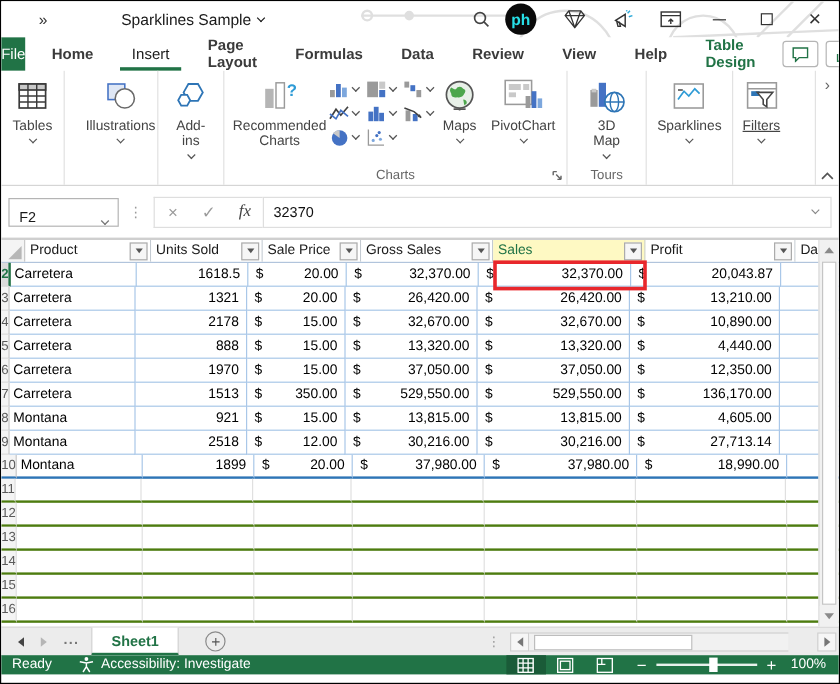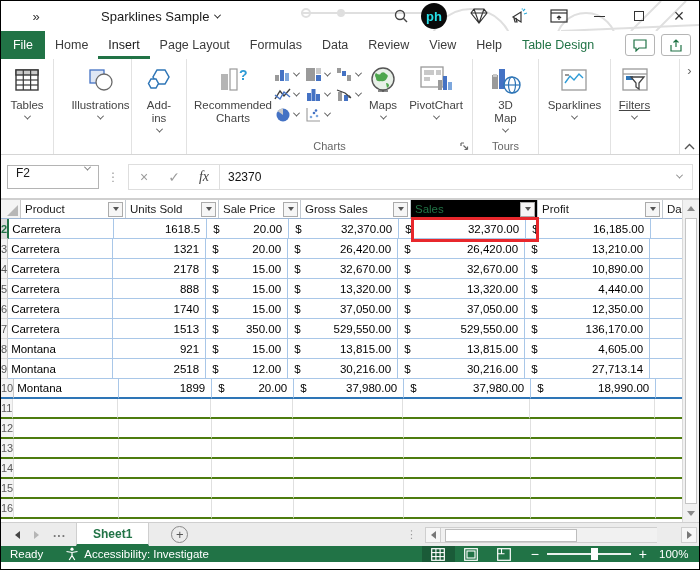--- a/index.html
+++ b/index.html
@@ -13,23 +13,23 @@
   .qat{width:70px;text-align:center;font-size:13px;color:#333;}
   .doc-title{display:flex;align-items:center;gap:6px;font-size:13px;color:#1a1a1a;margin-left:30px;z-index:2;}
   .tb-icons{margin-left:auto;display:flex;align-items:center;gap:0;z-index:2;}
   .tb-btn{width:40px;height:28px;display:flex;align-items:center;justify-content:center;color:#333;}
   .logo{width:26px;height:26px;border-radius:50%;background:#0a0a0a;color:#27e0e8;font-weight:bold;font-size:13px;display:flex;align-items:center;justify-content:center;margin-right:12px;}
   .chev{display:inline-block;width:5px;height:5px;border-right:1.5px solid currentColor;border-bottom:1.5px solid currentColor;transform:rotate(45deg) translate(-1px,-1px);}
   .maxbox{width:10px;height:10px;border:1.2px solid #333;}
   .minline{width:11px;border-top:1.4px solid #333;display:inline-block;}
 
   
-  .tabrow{height:28px;display:flex;align-items:stretch;background:#fff;font-size:12.5px;color:#3b3b3b;}
+  .tabrow{height:28px;display:flex;align-items:stretch;background:#fff;font-size:12.5px;color:#3b3b3b;gap:12px;}
   .tab-file{background:var(--green);color:#fff;width:44px;display:flex;align-items:center;justify-content:center;}
-  .rtab{display:flex;align-items:center;padding:0 10px;cursor:default;}
+  .rtab{display:flex;align-items:center;padding:0 10px;cursor:default;font-weight:bold;}
   .rtab.active{color:#1a1a1a;border-bottom:3px solid var(--green);padding-top:3px;font-weight:500;}
   .rtab.contextual{color:var(--green);}
   .tabrow-right{margin-left:auto;display:flex;align-items:center;gap:6px;padding-right:8px;}
   .pill-btn{width:30px;height:22px;border:1px solid #b5b5b5;border-radius:3px;display:flex;align-items:center;justify-content:center;color:var(--green);background:#fff;}
 
   
   .ribbon{height:96px;border-bottom:1px solid #d5d5d5;display:flex;align-items:stretch;background:#fff;position:relative;font-size:11.5px;color:#444;}
   .rgroup{display:flex;flex-direction:column;align-items:center;position:relative;padding:2px 4px 0 4px;}
   .rgroup + .rgroup{border-left:1px solid #e2e2e2;}
   .rgroup-label{margin-top:auto;margin-bottom:2px;font-size:11px;color:#666;}
@@ -38,39 +38,39 @@
   .bigbtn .blabel{color:#444;}
   .bb-chev{margin-top:3px;color:#555;}
   .charts-grid{display:grid;grid-template-columns:repeat(3,auto);column-gap:6px;row-gap:5px;align-items:center;margin-top:6px;}
   .cg-item{display:flex;align-items:center;gap:3px;color:#555;}
   .charts-row{display:flex;align-items:flex-start;}
   .launcher{position:absolute;right:3px;bottom:3px;color:#555;}
   .ribbon-right{margin-left:auto;display:flex;flex-direction:column;align-items:center;justify-content:space-between;padding:4px 4px;border-left:1px solid #e2e2e2;color:#555;}
 
   
   .fbar{height:45px;display:flex;align-items:center;background:#fff;border-bottom:2px solid #cfcfcf;padding:0 6px;}
-  .namebox{width:92px;height:24px;border:1px solid #b4b4b4;display:flex;align-items:flex-start;font-size:12px;padding-left:8px;color:#1a1a1a;background:#fff;}
+  .namebox{width:92px;height:24px;border:1px solid #b4b4b4;display:flex;align-items:flex-end;font-size:12px;padding-left:8px;color:#1a1a1a;background:#fff;}
   .namebox .chev{margin-left:auto;margin-right:8px;color:#777;}
   .fdots{color:#9a9a9a;font-size:12px;padding:0 8px;letter-spacing:1px;}
   .fx-btns{display:flex;align-items:center;height:26px;border:1px solid #dedede;border-right:none;}
   .fxb{width:30px;text-align:center;color:#9b9b9b;font-size:14px;}
   .fxb.fx{color:#444;font-style:italic;font-family:"Liberation Serif",serif;font-size:14px;}
   .finput{flex:1;height:26px;border:1px solid #dedede;display:flex;align-items:center;font-size:12px;color:#111;padding-left:8px;background:#fff;}
   .finput .chev{margin-left:auto;margin-right:10px;color:#888;}
 
   
   .grid{position:relative;height:322px;background:#fff;overflow:hidden;}
   .ghead,.grow{display:flex;align-items:stretch;}
   .ghead{height:19px;border-bottom:1px solid #9eb6d4;}
   .grow{height:20px;}
   .c{display:flex;align-items:center;font-size:11.5px;color:#000;padding:0 3px;border-right:1px solid var(--tblline);border-bottom:1px solid var(--tblline);overflow:hidden;white-space:nowrap;}
   .grow.empty .c{border-right:1px solid #e0e0e0;border-bottom:2px solid #4d7c0f;}
   .grow.last-data .c{border-bottom:2px solid var(--tblborder);}
   .hc{display:flex;align-items:center;justify-content:space-between;font-size:11.5px;color:#1a1a1a;padding:0 2px 0 4px;border-right:1px solid #c3cad1;background:#fff;}
-  .hc.selcol{background:#000000;color:var(--green);}
+  .hc.selcol{background:#fef9c3;color:var(--green);}
   .w-rn{width:20px;}.w-prod{width:105px;}.w-units{width:93px;}.w-sp{width:82px;}.w-gross{width:110px;}.w-sales{width:127px;}.w-profit{width:125px;}.w-date{flex:1;border-right:none;}
   .rn{justify-content:center;background:#f4f4f4;color:#5a5a5a;border-right:1px solid #c9c9c9;border-bottom:1px solid #d6d6d6;padding:0;font-size:11px;}
   .rn.sel{background:#dbdbdb;color:var(--green);font-weight:bold;border-right:2px solid var(--green);}
   .corner{background:#f4f4f4;border-right:1px solid #c9c9c9;position:relative;padding:0;}
   .corner .tri{position:absolute;right:2px;bottom:2px;width:0;height:0;border-left:11px solid transparent;border-bottom:11px solid #b7b7b7;}
   .num{justify-content:flex-end;padding-right:6px;}
   .acc{justify-content:space-between;padding:0 6px;}
   .fbtn{width:15px;height:15px;border:1px solid #ababab;background:#f6f6f6;display:flex;align-items:center;justify-content:center;flex:none;}
   .fbtn .tri{width:0;height:0;border-left:3.5px solid transparent;border-right:3.5px solid transparent;border-top:4.5px solid #555;}
   .redbox{position:absolute;left:410px;top:17px;width:128px;height:25px;border:3px solid var(--red);pointer-events:none;z-index:5;}
@@ -491,21 +491,21 @@
       <div class="c w-gross acc cell-gross">
             <span class="cur">$</span>
             <span class="val">32,370.00</span>
           </div>
       <div class="c w-sales acc cell-sales">
             <span class="cur">$</span>
             <span class="val">32,370.00</span>
           </div>
       <div class="c w-profit acc cell-profit">
             <span class="cur">$</span>
-            <span class="val">16,185.00</span>
+            <span class="val">20,043.87</span>
           </div>
       <div class="c w-date num cell-date">0</div>
     </div>
 
     <div class="grow">
       <div class="c rn">3</div>
       <div class="c w-prod cell-product">Carretera</div>
       <div class="c w-units num cell-units">1321</div>
       <div class="c w-sp acc cell-sp">
             <span class="cur">$</span>
@@ -568,21 +568,21 @@
       <div class="c w-profit acc cell-profit">
             <span class="cur">$</span>
             <span class="val">4,440.00</span>
           </div>
       <div class="c w-date num cell-date">0</div>
     </div>
 
     <div class="grow">
       <div class="c rn">6</div>
       <div class="c w-prod cell-product">Carretera</div>
-      <div class="c w-units num cell-units">1740</div>
+      <div class="c w-units num cell-units">1970</div>
       <div class="c w-sp acc cell-sp">
             <span class="cur">$</span>
             <span class="val">15.00</span>
           </div>
       <div class="c w-gross acc cell-gross">
             <span class="cur">$</span>
             <span class="val">37,050.00</span>
           </div>
       <div class="c w-sales acc cell-sales">
             <span class="cur">$</span>

